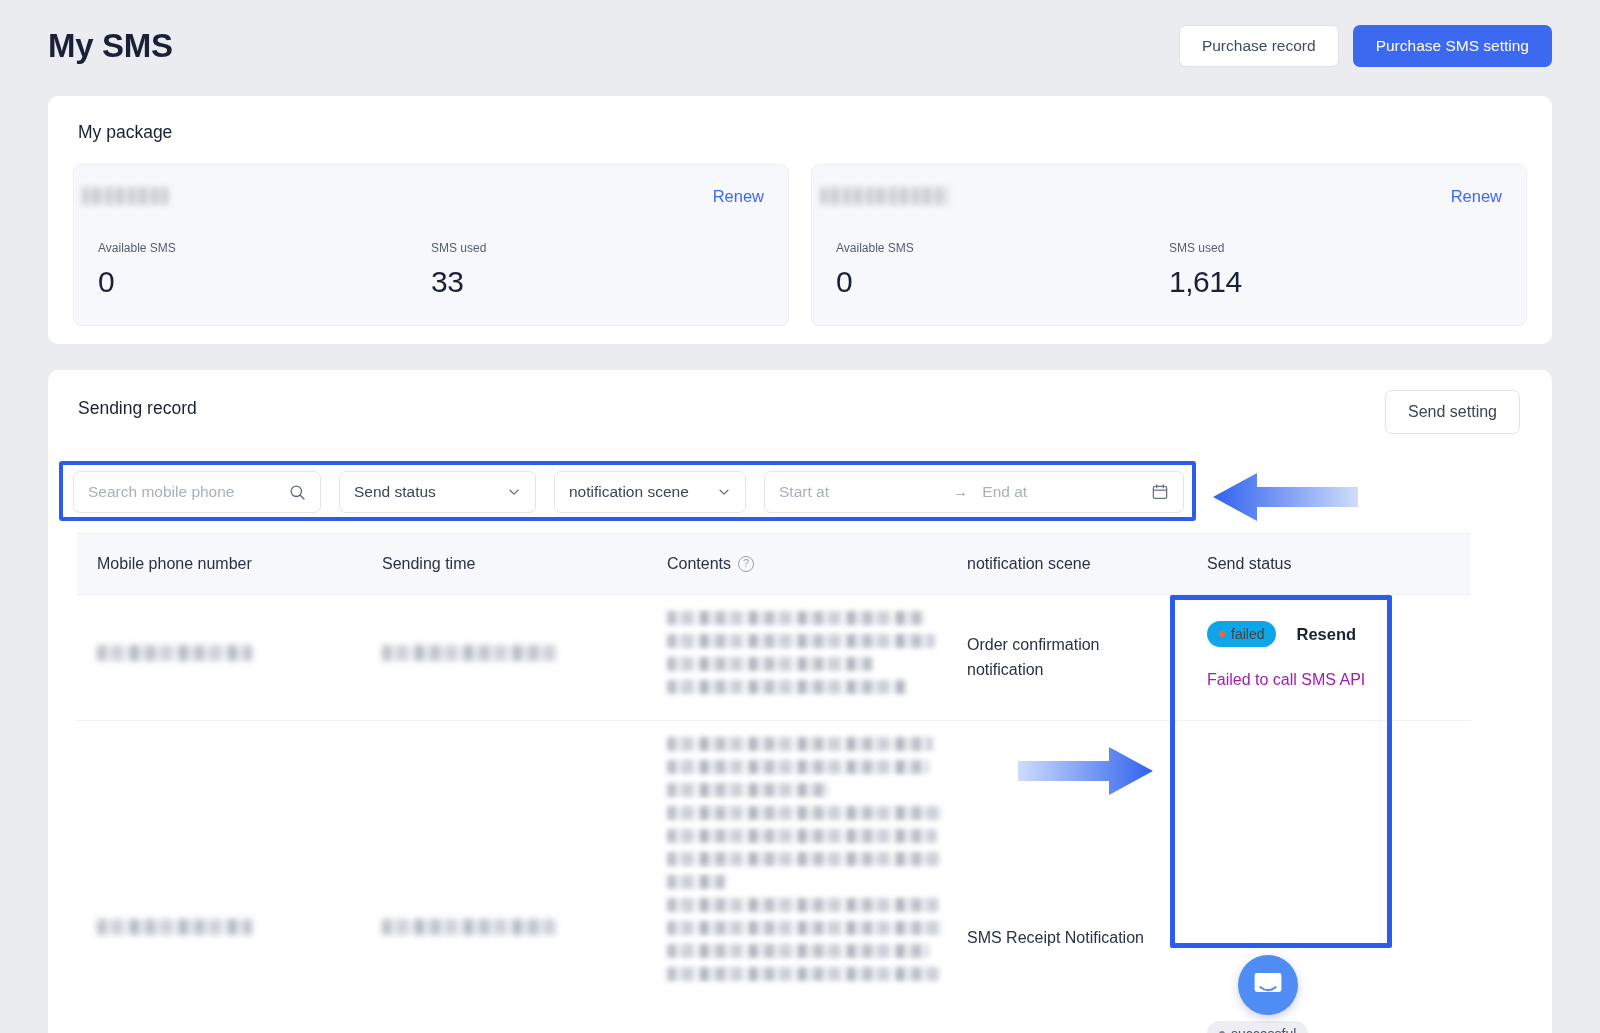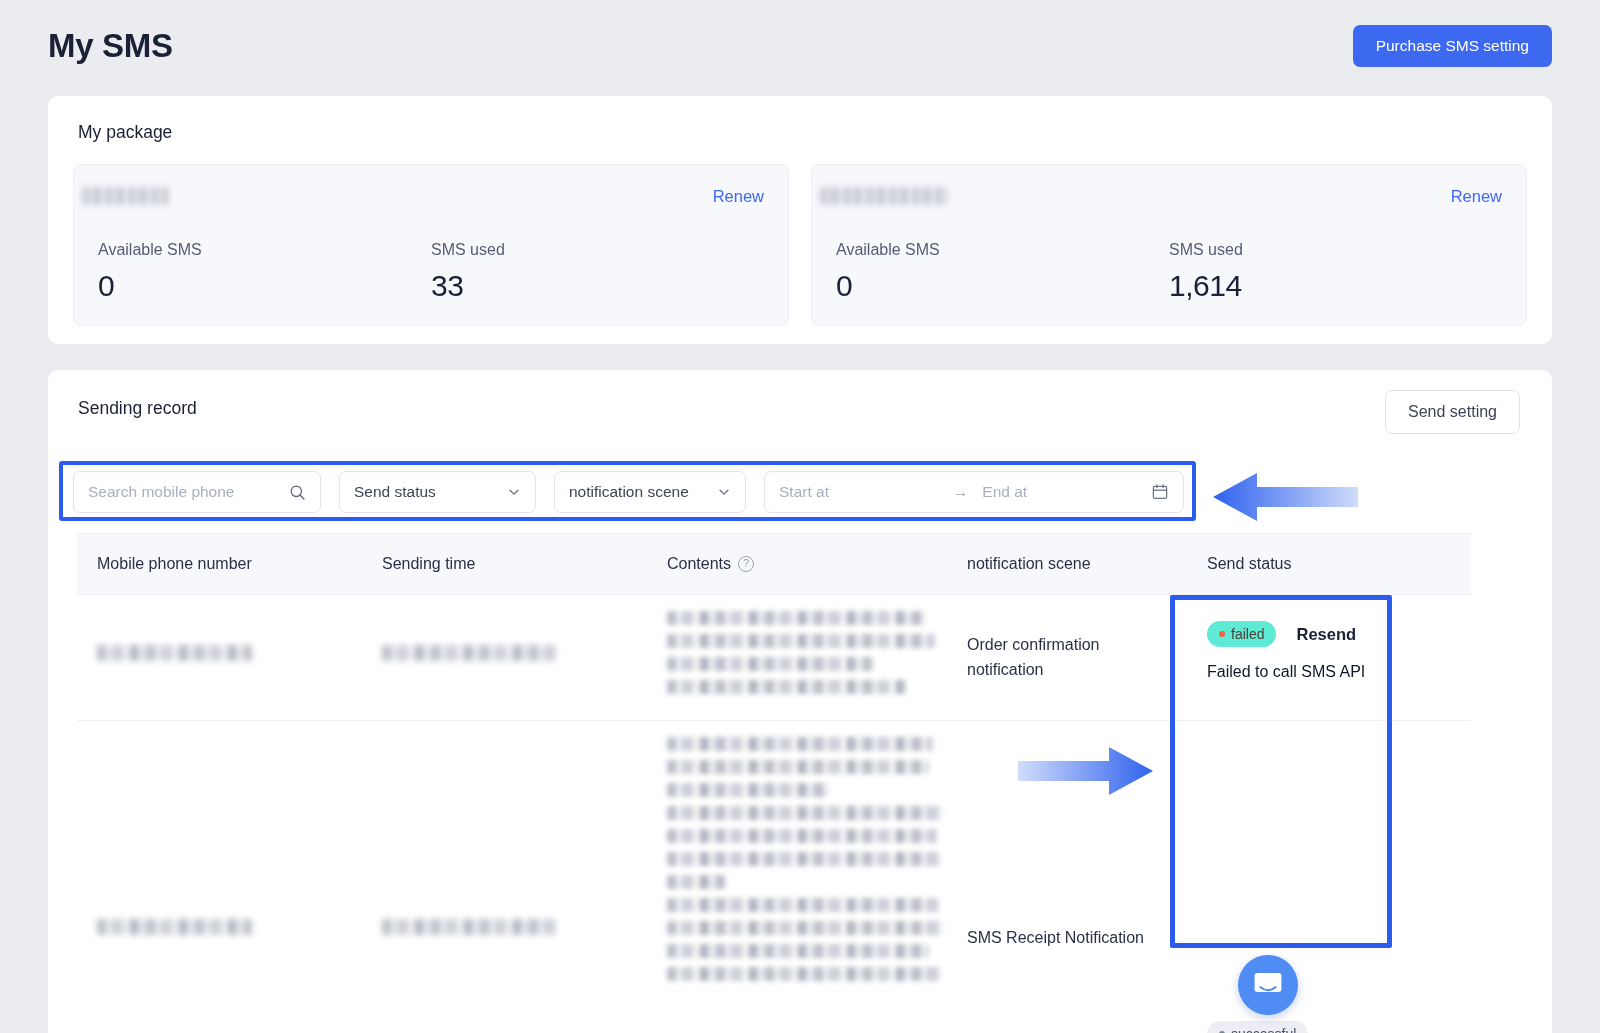--- a/index.html
+++ b/index.html
@@ -132,21 +132,21 @@
   }
   .pkg-stats {
     position: absolute;
     left: 24px;
     top: 76px;
     right: 24px;
     display: flex;
   }
   .pkg-stat { width: 50%; }
   .pkg-stat-label {
-    font-size: 16px;
+    font-size: 12px;
     color: #555d72;
     margin-bottom: 10px;
   }
   .pkg-stat-value {
     font-size: 30px;
     color: #1a2035;
     letter-spacing: -0.5px;
   }
 
   
@@ -305,35 +305,35 @@
   }
   .badge {
     display: inline-flex;
     align-items: center;
     gap: 6px;
     height: 26px;
     padding: 0 12px;
     border-radius: 13px;
     font-size: 14px;
   }
-  .badge-failed { background: #5eead4; color: #4c4038; }
+  .badge-failed { background: #0ea5e9; color: #4c4038; }
   .badge-success { background: #eceef3; color: #4a5164; }
   .dot { width: 6px; height: 6px; border-radius: 50%; display: inline-block; }
   .dot-failed { background: #f0643c; }
   .dot-success { background: #7b8294; }
   #resend-link {
     font-size: 16.5px;
     font-weight: bold;
     color: #1a2035;
     cursor: pointer;
   }
   .status-msg {
-    margin-top: 16px;
+    margin-top: 24px;
     font-size: 16px;
-    color: #0f172a;
+    color: #a21caf;
   }
   .status-bottom {
     position: absolute;
     left: 20px;
     bottom: 22px;
   }
 
   
   .status-highlight {
     position: absolute;
@@ -368,20 +368,21 @@
   }
 </style>
 </head>
 <body>
 
 <div class="page">
 
   <div class="page-header">
     <div class="page-title">My SMS</div>
     <div class="header-actions">
+      <div class="btn btn-secondary">Purchase record</div>
       <div class="btn btn-primary">Purchase SMS setting</div>
     </div>
   </div>
 
   <div class="card" id="package-card">
     <div class="card-title package-head">My package</div>
 
     <div class="package-grid">
 
       <div class="package-box">

